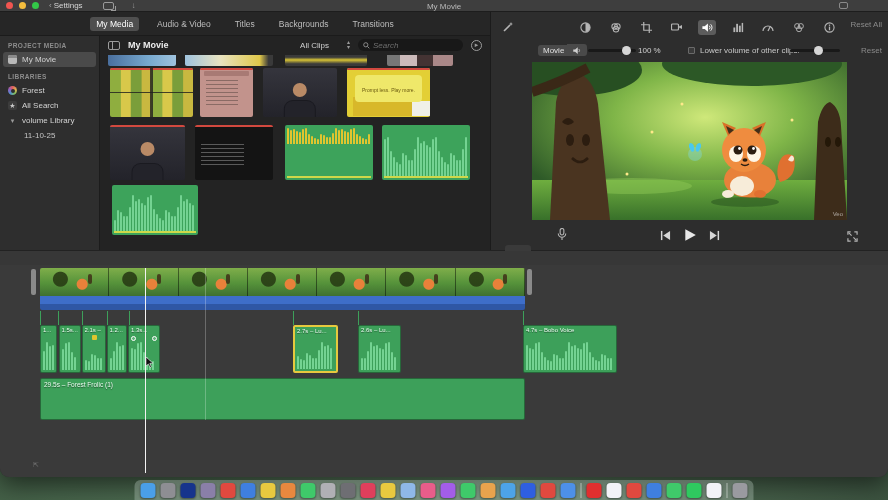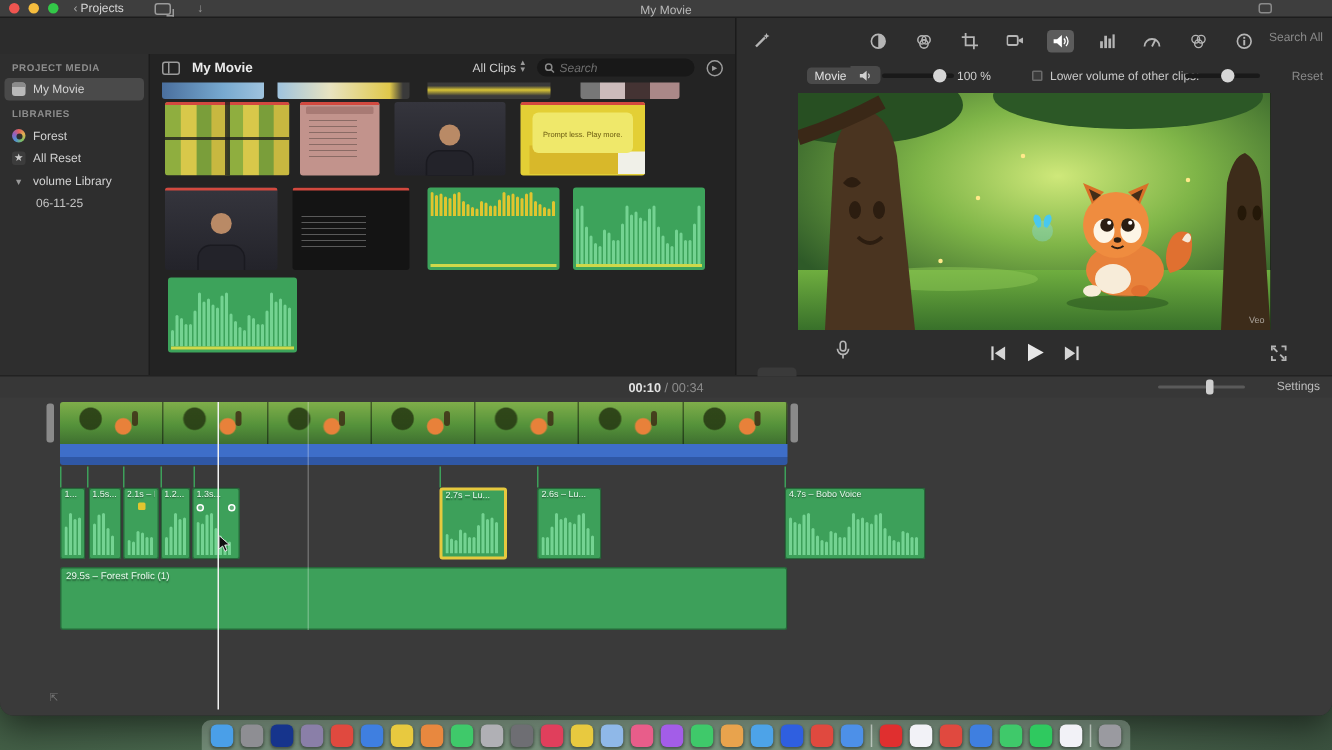--- a/index.html
+++ b/index.html
@@ -44,21 +44,21 @@
   .disc { color:#9a9a9a; font-size:7px; width:9px; text-align:center; }
   .indent { padding-left:24px; color:#c4c4c4; }
 
   
   #browser { position:absolute; left:100px; top:36px; width:390px; height:214px; background:#232323; }
   #browser-header { height:18px; display:flex; align-items:center; padding:0 8px; gap:8px; }
   #panel-toggle { width:12px; height:9px; border:1px solid #9c9c9c; border-radius:2px; position:relative; }
   #panel-toggle::before { content:""; position:absolute; left:3px; top:0; bottom:0; width:1px; background:#9c9c9c; }
   #browser-title { font-size:9px; font-weight:bold; color:#ececec; }
   #browser-spacer { flex:1; }
-  #clips-filter { font-size:8px; color:#d0d0d0; display:flex; align-items:flex-end; gap:3px; }
+  #clips-filter { font-size:8px; color:#d0d0d0; display:flex; align-items:flex-end; gap:18px; }
   #clips-filter .ud { color:#9a9a9a; font-size:6px; line-height:5px; display:flex; flex-direction:column; }
   #search-box { width:105px; height:12px; background:#181818; border-radius:6px; display:flex; align-items:center; padding:0 5px; gap:3px; }
   #search-box svg { flex:0 0 auto; }
   #search-input { background:transparent; border:none; outline:none; color:#bbb; font-size:8px; width:80px;font-style:italic; }
   #search-input::placeholder { color:#6f6f6f; }
   #browser-next { width:11px; height:11px; border:1px solid #9c9c9c; border-radius:50%; color:#9c9c9c; font-size:7px;
     display:flex; align-items:center; justify-content:center; }
   .thumb { position:absolute; border-radius:2px; overflow:hidden; }
   .fav-line { position:absolute; top:0; left:0; right:0; height:2px; background:#d2493f; }
   .th-grid { background:
@@ -167,50 +167,57 @@
 <div id="desktop">
 
   <div id="app-window">
 
     <div id="titlebar">
       <span class="traffic t-red"></span>
       <span class="traffic t-yellow"></span>
       <span class="traffic t-green"></span>
       <span id="back-btn">
         <span class="chev">‹</span>
-        <span>Projects</span>
+        <span>Settings</span>
       </span>
       <span class="tb-rect"></span>
       <span class="tb-icon">↓</span>
       <span id="window-title">My Movie</span>
       <span id="menu-extra"></span>
     </div>
 
+    <div id="tabstrip">
+      <span class="tab selected">My Media</span>
+      <span class="tab">Audio &amp; Video</span>
+      <span class="tab">Titles</span>
+      <span class="tab">Backgrounds</span>
+      <span class="tab">Transitions</span>
+    </div>
 
     <div id="sidebar">
       <div class="side-header">PROJECT MEDIA</div>
       <div class="side-item selected">
         <span class="mini-ic ic-clap"></span>
         <span>My Movie</span>
       </div>
       <div class="side-header">LIBRARIES</div>
       <div class="side-item">
         <span class="mini-ic ic-photos"></span>
         <span>Forest</span>
       </div>
       <div class="side-item">
         <span class="mini-ic ic-star">★</span>
-        <span>All Reset</span>
+        <span>All Search</span>
       </div>
       <div class="side-item">
         <span class="disc">▾</span>
         <span>volume Library</span>
       </div>
       <div class="side-item indent">
-        <span>06-11-25</span>
+        <span>11-10-25</span>
       </div>
     </div>
 
     <div id="browser">
       <div id="browser-header">
         <span id="panel-toggle"></span>
         <span id="browser-title">My Movie</span>
         <span id="browser-spacer"></span>
         <span id="clips-filter">
           <span>All Clips</span>
@@ -417,21 +424,21 @@
               </svg>
           </span>
           <span class="insp-ic">
             <svg width="11" height="11" viewBox="0 0 12 12">
                 <circle cx="6" cy="6" r="5" fill="none" stroke="currentColor" stroke-width="1.2"></circle>
                 <rect x="5.3" y="5" width="1.4" height="4" fill="currentColor"></rect>
                 <rect x="5.3" y="2.8" width="1.4" height="1.4" fill="currentColor"></rect>
               </svg>
           </span>
         </span>
-        <span id="reset-all">Search All</span>
+        <span id="reset-all">Reset All</span>
       </div>
 
       <div id="vol-row">
         <span id="auto-btn">Movie</span>
         <span id="spk-btn">
           <svg width="10" height="9" viewBox="0 0 12 12">
               <path d="M1 4.5h2.5L7 1.5v9L3.5 7.5H1z" fill="#d0d0d0"></path>
               <path d="M8.5 4a3 3 0 0 1 0 4" fill="none" stroke="#d0d0d0" stroke-width="1"></path>
             </svg>
         </span>
@@ -537,27 +544,20 @@
               <path d="M1 4V1h3M8 1h3v3M11 8v3H8M4 11H1V8" fill="none" stroke="#b5b5b5" stroke-width="1.3"></path>
               <line x1="2" y1="2" x2="5" y2="5" stroke="#b5b5b5" stroke-width="1.3"></line>
               <line x1="10" y1="10" x2="7" y2="7" stroke="#b5b5b5" stroke-width="1.3"></line>
             </svg>
         </span>
       </div>
     </div>
 
     <div id="timeline">
       <div id="tl-handle"></div>
-      <div id="tl-header">
-        <span id="tl-time"><b>00:10</b> <span>/</span> <span>00:34</span></span>
-        <span id="tl-zoom">
-            <span class="zknob"></span>
-          </span>
-        <span id="tl-settings">Settings</span>
-      </div>
 
       <div id="tracks">
         <span class="trim-handle" style="left:31px;"></span>
         <span class="trim-handle" style="left:527px;"></span>
 
         <div id="filmstrip">
           <div class="frame"></div>
           <div class="frame"></div>
           <div class="frame"></div>
           <div class="frame"></div>

